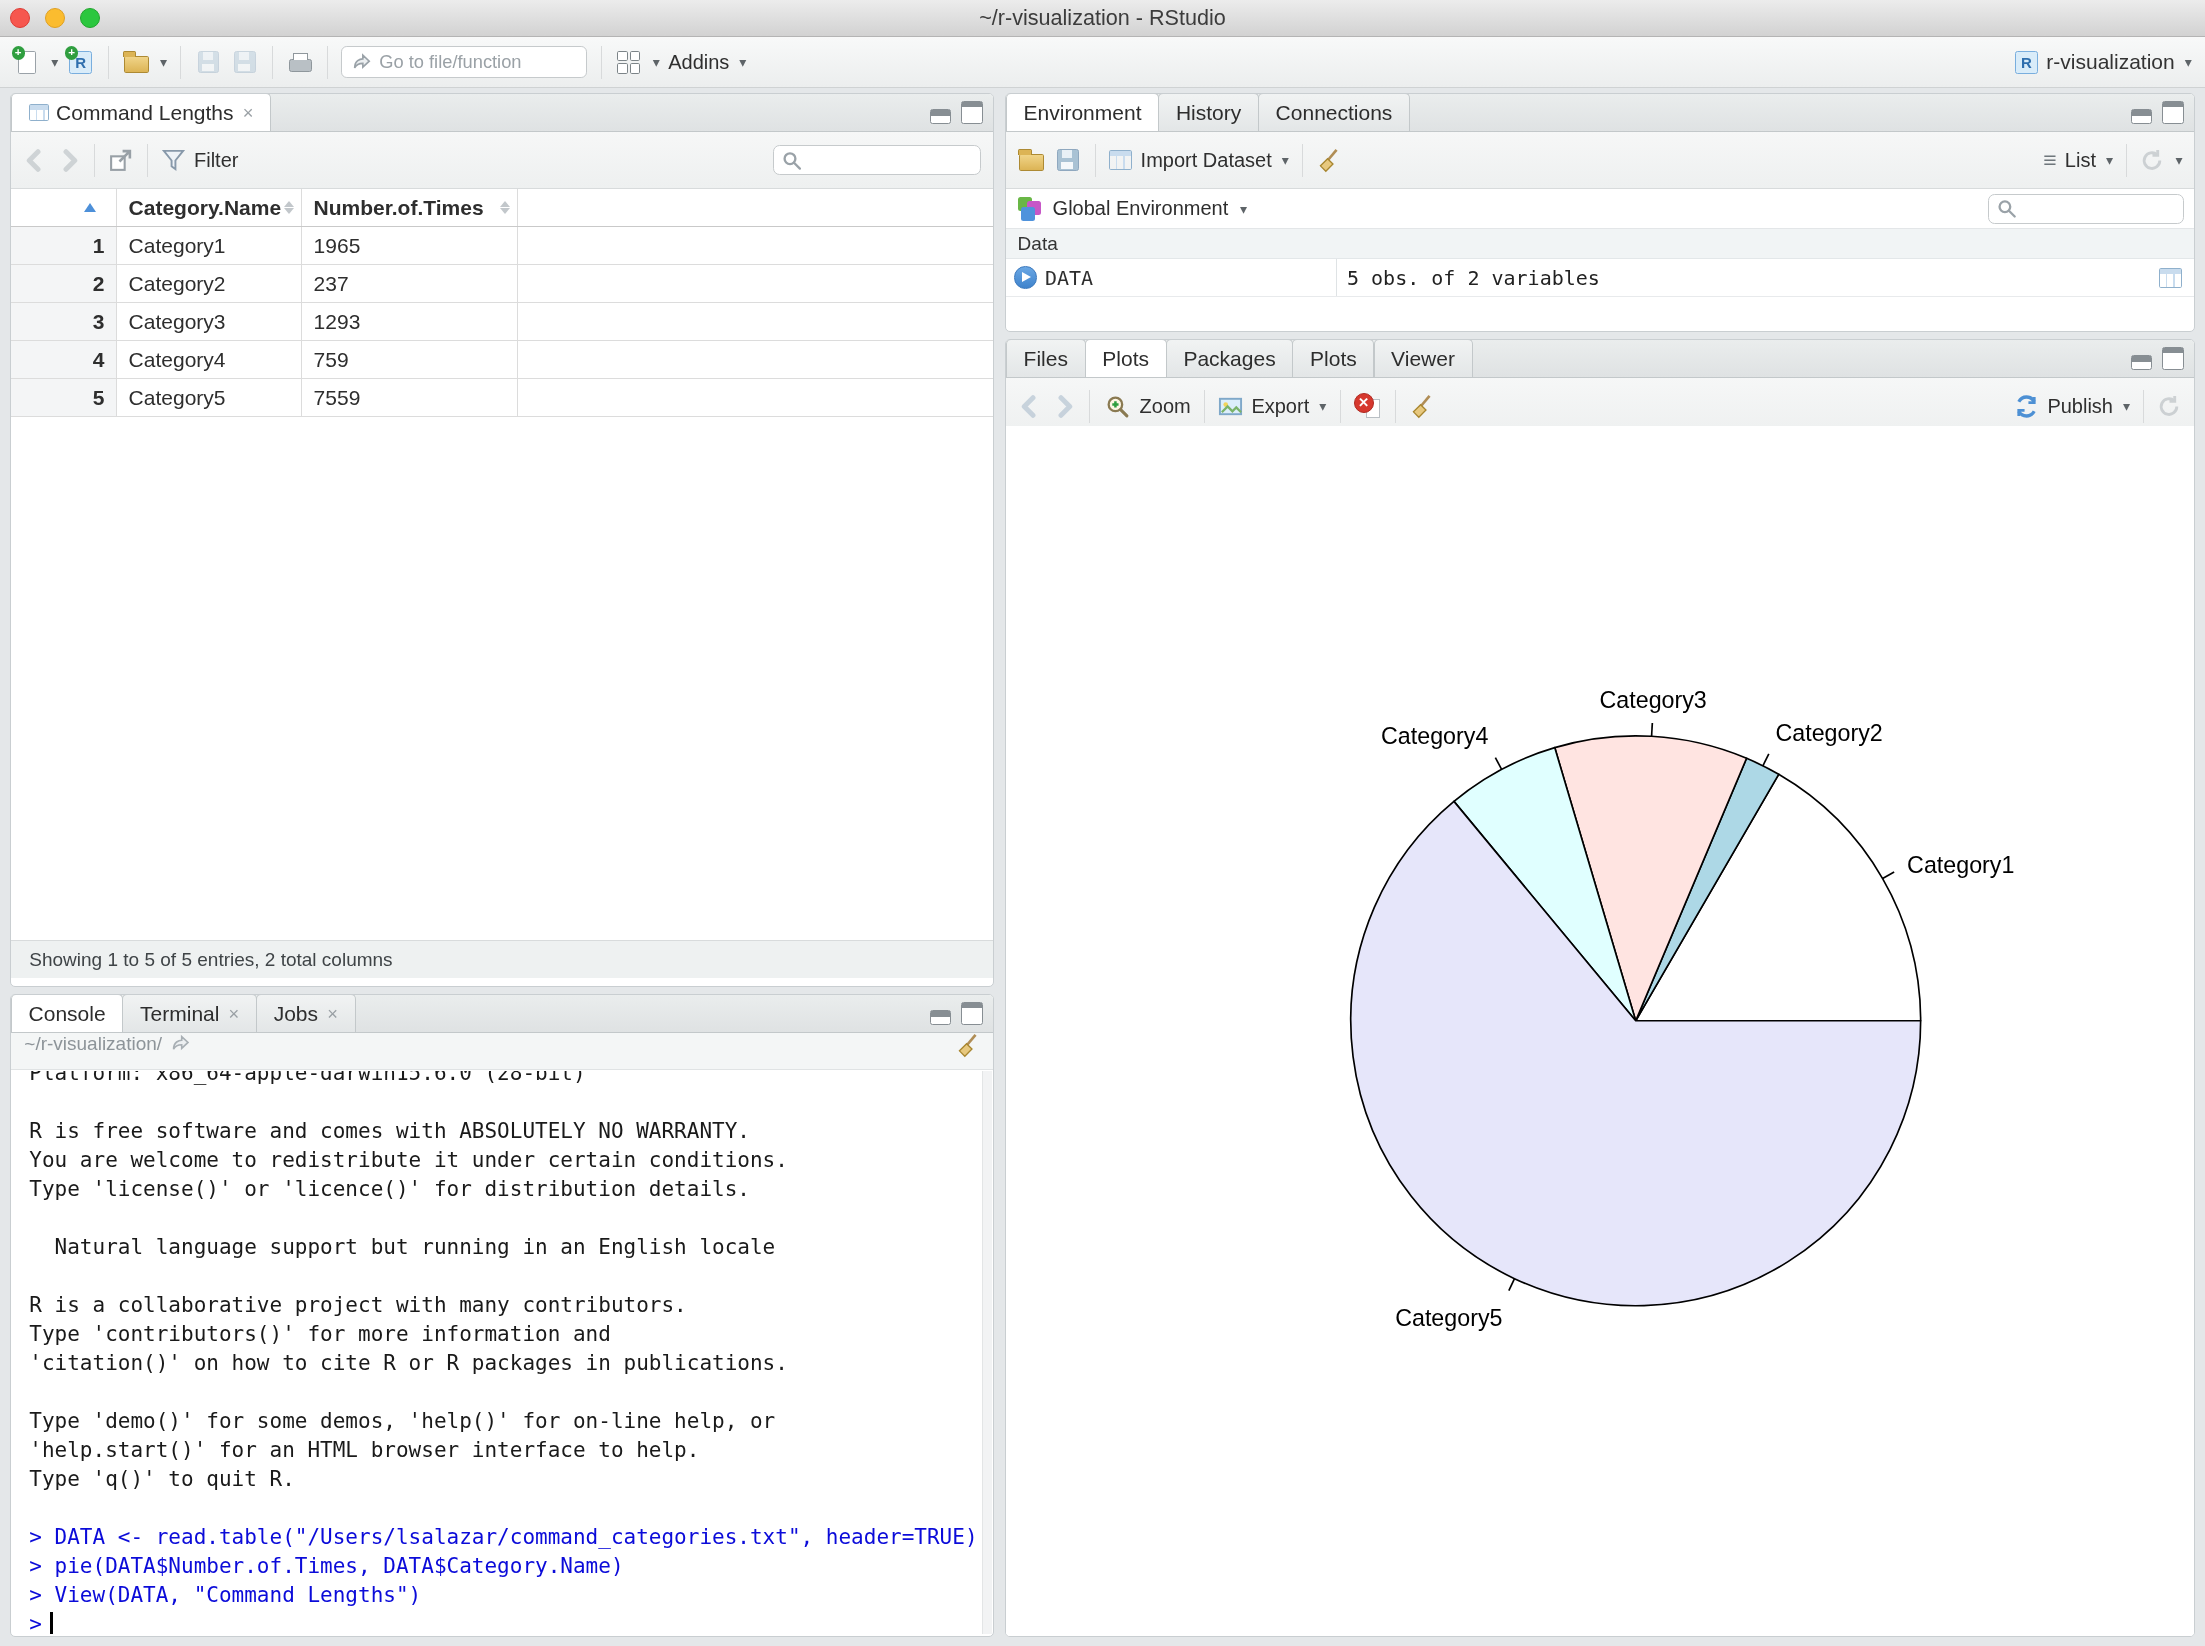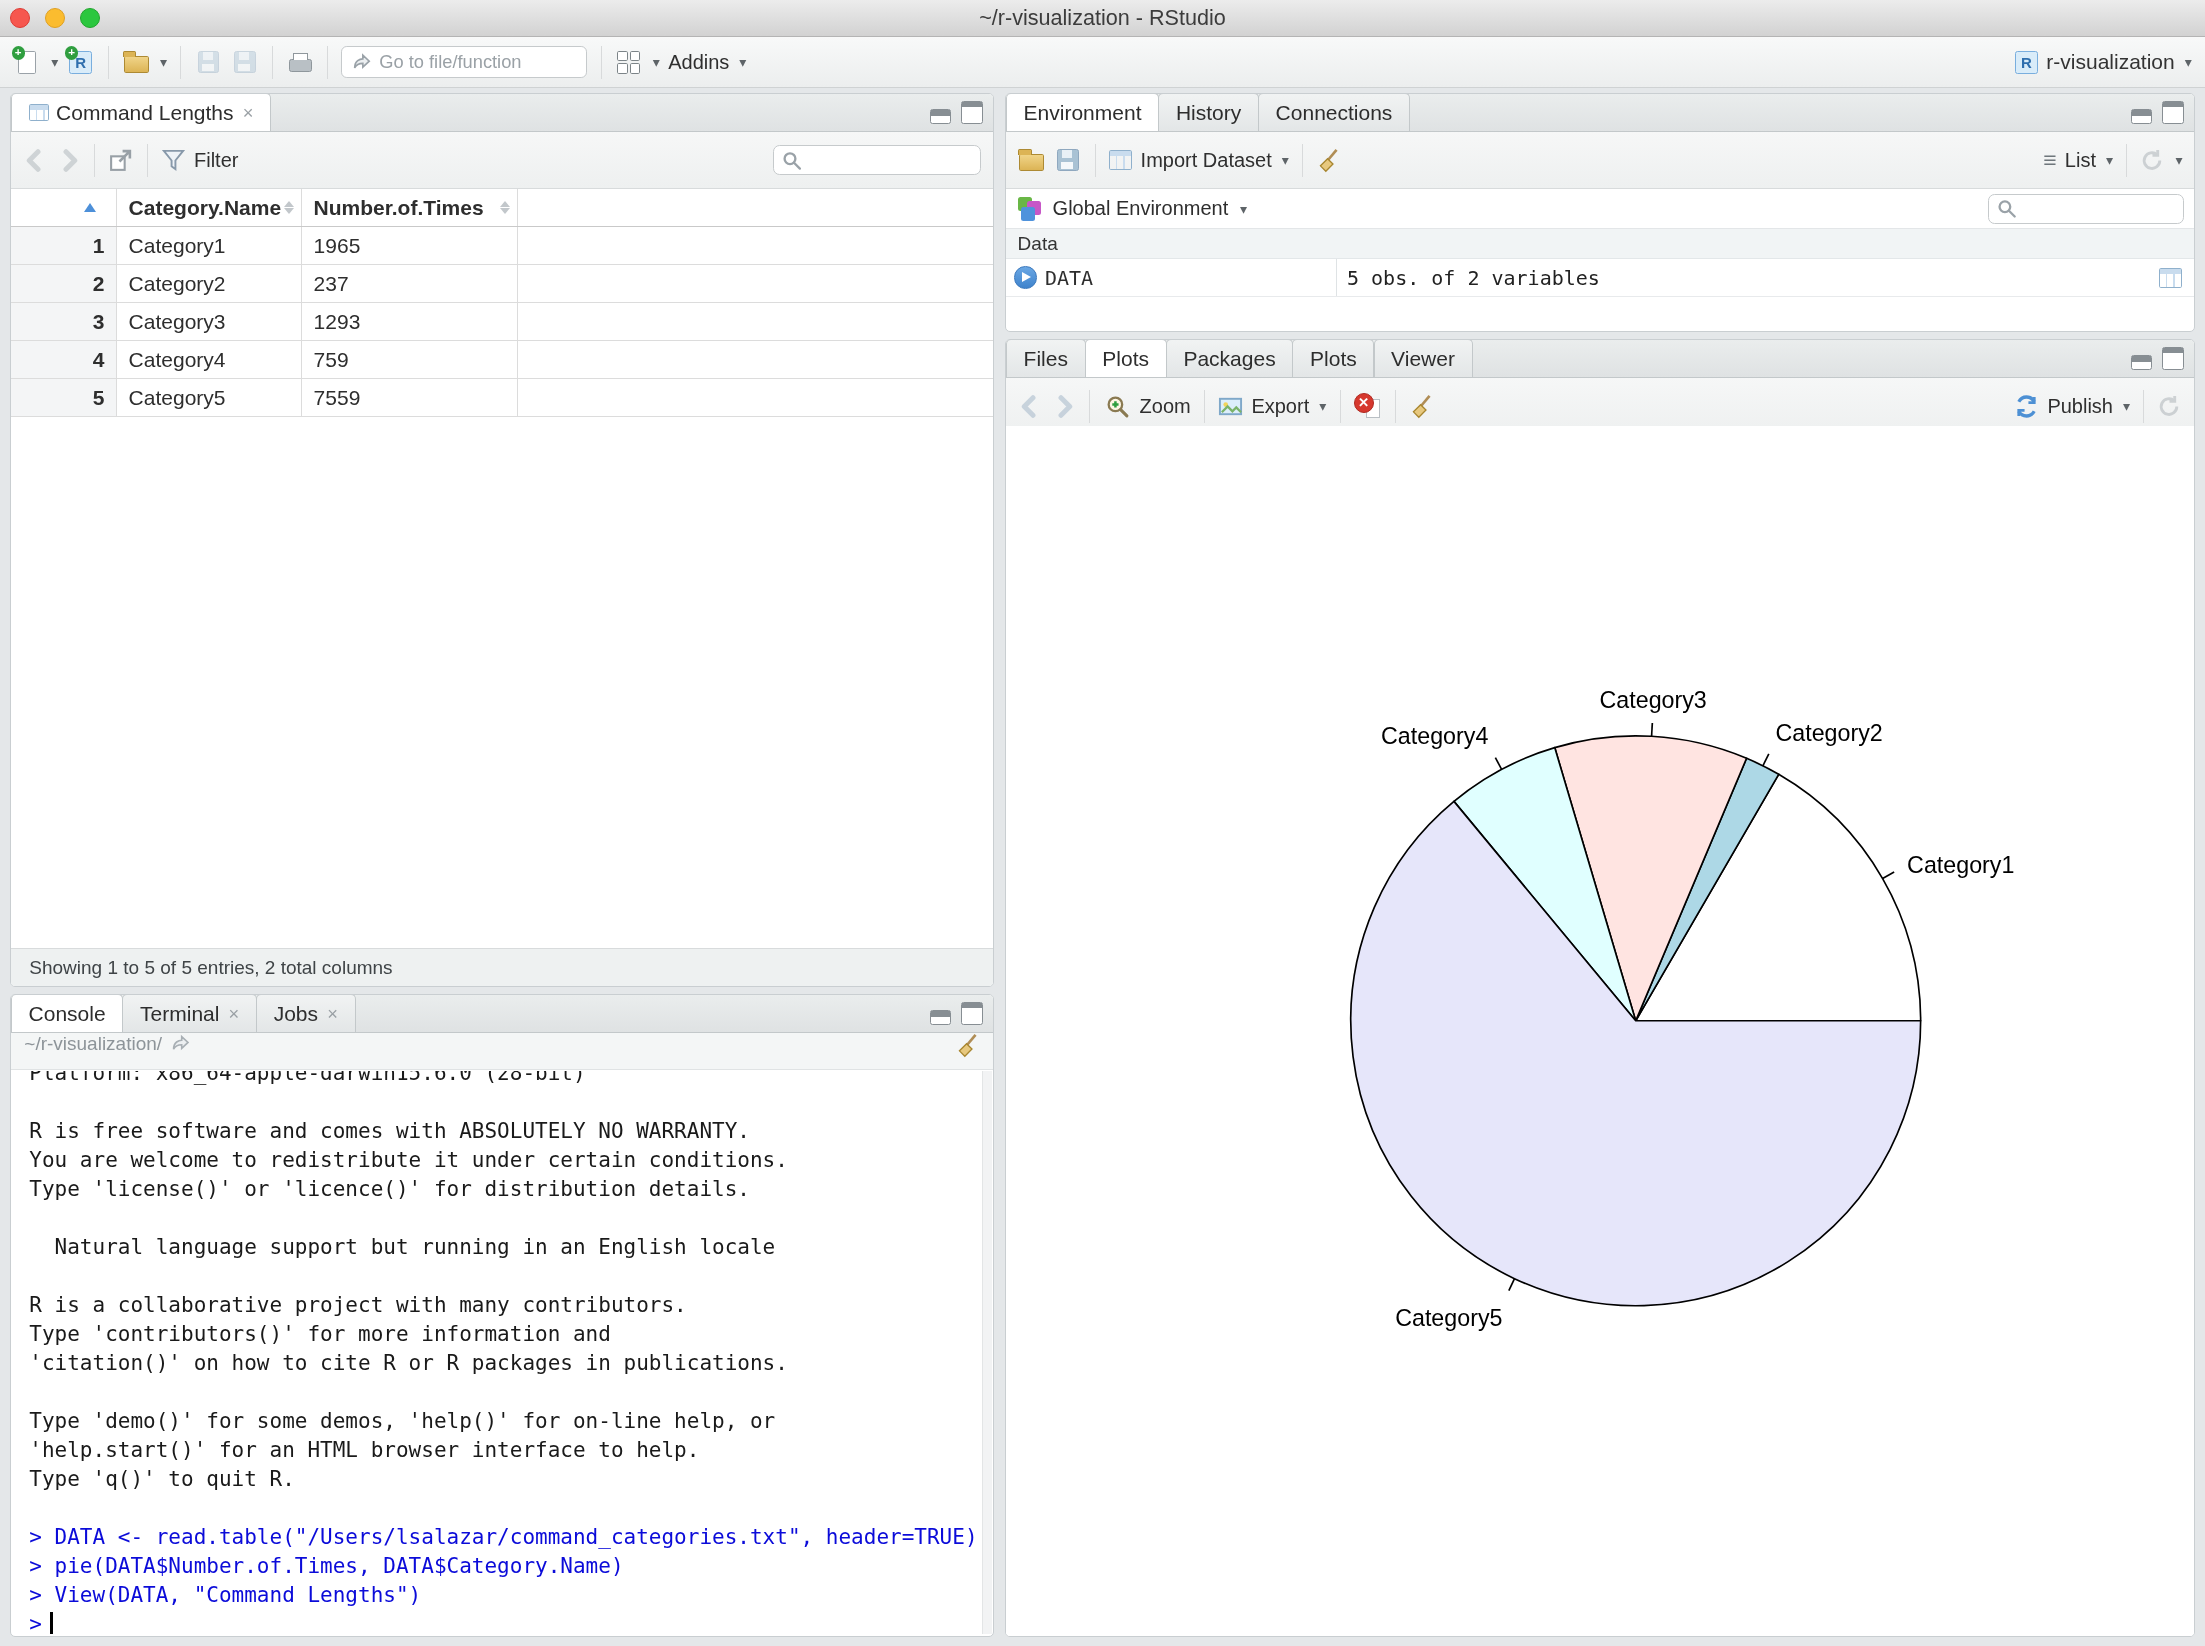--- a/index.html
+++ b/index.html
@@ -90,21 +90,21 @@
             display:flex; align-items:center; justify-content:flex-end; }
   .dv-row .c-num { background:#f4f5f6; font-weight:bold; }
   .c-name { width:185px; padding-left:11.6px; border-right:0.8px solid #dcdcdc; align-self:stretch; display:flex; align-items:center; }
   .c-times{ width:216px; padding-left:11.6px; border-right:0.8px solid #dcdcdc; align-self:stretch; display:flex; align-items:center; }
   .sort-pair { margin-left:auto; margin-right:6.6px; display:flex; flex-direction:column; gap:1.7px; }
   .sort-pair i { width:0; height:0; border-left:5.8px solid transparent; border-right:5.8px solid transparent; }
   .sort-pair .up { border-bottom:6.6px solid #c2c7cb; }
   .sort-pair .dn { border-top:6.6px solid #c2c7cb; }
   .sort-up-blue { width:0; height:0; border-left:6.6px solid transparent; border-right:6.6px solid transparent;
     border-bottom:9.1px solid #4d90d9; margin-left:auto; margin-right:8.3px; }
-  .dv-status { position:absolute; left:0; right:0; bottom:0; height:38px; background:#eef1f1;
+  .dv-status { position:absolute; left:0; right:0; bottom:8px; height:38px; background:#eef1f1;
     border-top:0.8px solid #d8dbdc; display:flex; align-items:center; padding-left:18.3px; font-size:19px; color:#3f4447; }
 
   
   .pathbar { height:37px; background:#f4f6f6; border-bottom:0.8px solid #e0e3e4; display:flex; align-items:flex-start;
     padding:0 13.3px; gap:8.3px; font-size:19px; color:#8d9499; }
   .console-body { position:absolute; left:0; right:11.6px; top:76px; bottom:0; overflow:hidden;
     padding-left:18.3px; font-family:"DejaVu Sans Mono", monospace; font-size:21px; line-height:29px; }
   .console-inner { margin-top:-12.5px; }
   .console-line { white-space:pre; color:#1a1a1a; }
   .console-line.input { color:#0b0bd9; }

